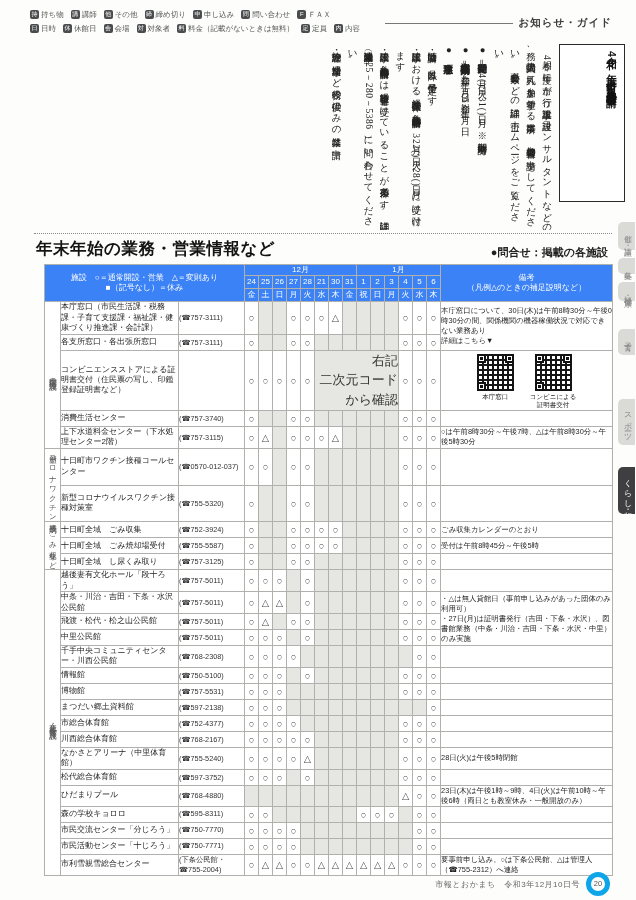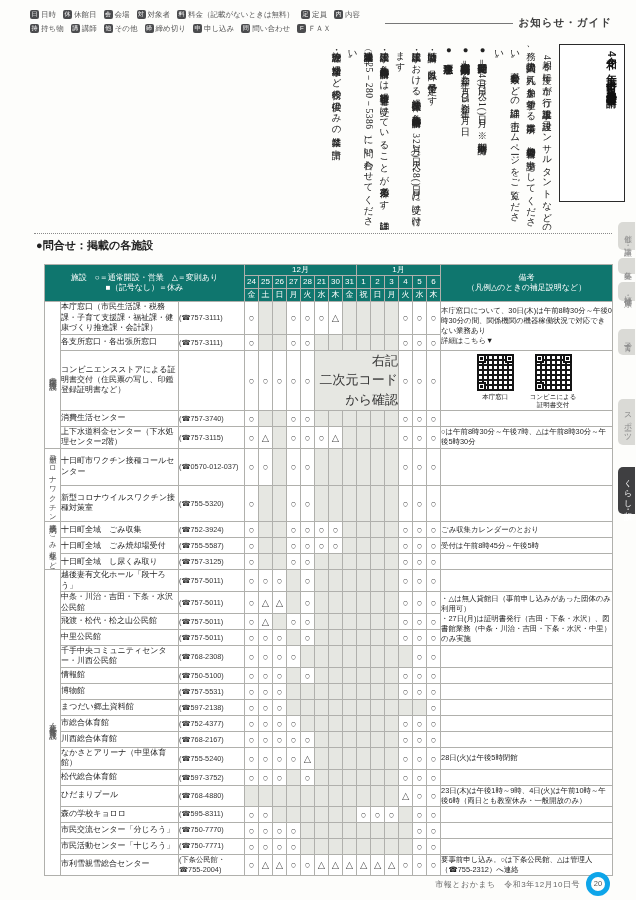--- a/index.html
+++ b/index.html
@@ -32,21 +32,21 @@
   }
   .art-body .b{font-weight:bold;font-family:"Liberation Sans",sans-serif;}
   .dotted{position:absolute;left:34px;right:24px;top:233px;border-top:1.5px dotted #8a8a8a;}
   
   .section{position:absolute;left:36px;right:28px;top:238px;display:flex;justify-content:space-between;align-items:flex-end;}
   .section .title{font-size:16.5px;font-weight:bold;color:#141414;letter-spacing:0.5px;}
   .section .contact{font-size:11px;font-weight:bold;color:#222;text-align:right;}
   
   table.sched{position:absolute;left:44px;top:264px;border-collapse:collapse;table-layout:fixed;width:566px;background:#fff;}
   table.sched td,table.sched th{border:1px solid #b0b0ac;padding:0;vertical-align:middle;}
-  table.sched thead th{background:#0f766e;color:#fff;font-weight:normal;font-size:8px;line-height:1.3;}
+  table.sched thead th{background:#3b82f6;color:#fff;font-weight:normal;font-size:8px;line-height:1.3;}
   th.legend{font-size:8px;line-height:1.6;}
   th.dnum,th.dday{font-size:8px;padding:0;height:12px;text-align:center;}
   th.bikoh{font-size:8px;line-height:1.5;}
   td.gcell{background:#fff;}
   .gv{writing-mode:vertical-rl;margin:0 auto;font-size:7.5px;color:#5a5a5a;letter-spacing:1px;
       line-height:1.05;max-height:120px;display:block;text-align:center;}
   td.name{font-size:8px;line-height:1.3;padding:1px 2px;color:#1e1e1e;}
   td.phone{font-size:7.3px;line-height:1.25;padding:0 1px;color:#333;}
   td.mk{text-align:center;font-size:9.5px;color:#4a4a4a;background:#fff;height:15px;}
   td.closed{background:#e6e7e2;}
@@ -73,20 +73,42 @@
   
   .footer{position:absolute;right:26px;top:872px;display:flex;align-items:center;gap:6px;}
   .footer .ft{font-size:8px;color:#666;letter-spacing:0.5px;}
   .footer .pg{width:14px;height:14px;border:5px solid #0ea5e9;border-radius:50%;font-size:7.5px;
               line-height:14px;text-align:center;color:#555;}
 </style>
 </head>
 <body>
 
 <div class="iconlegend">
+  <div class="row" id="legend-row2"><span class="li-item">
+        <span class="li-ic">持</span>
+        <span>持ち物</span>
+      </span><span class="li-item">
+        <span class="li-ic">講</span>
+        <span>講師</span>
+      </span><span class="li-item">
+        <span class="li-ic">他</span>
+        <span>その他</span>
+      </span><span class="li-item">
+        <span class="li-ic">締</span>
+        <span>締め切り</span>
+      </span><span class="li-item">
+        <span class="li-ic">申</span>
+        <span>申し込み</span>
+      </span><span class="li-item">
+        <span class="li-ic">問</span>
+        <span>問い合わせ</span>
+      </span><span class="li-item">
+        <span class="li-ic">F</span>
+        <span>ＦＡＸ</span>
+      </span></div>
   <div class="row" id="legend-row1"><span class="li-item">
         <span class="li-ic">日</span>
         <span>日時</span>
       </span><span class="li-item">
         <span class="li-ic">休</span>
         <span>休館日</span>
       </span><span class="li-item">
         <span class="li-ic">会</span>
         <span>会場</span>
       </span><span class="li-item">
@@ -94,59 +116,38 @@
         <span>対象者</span>
       </span><span class="li-item">
         <span class="li-ic">料</span>
         <span>料金（記載がないときは無料）</span>
       </span><span class="li-item">
         <span class="li-ic">定</span>
         <span>定員</span>
       </span><span class="li-item">
         <span class="li-ic">内</span>
         <span>内容</span>
-      </span></div>
-  <div class="row" id="legend-row2"><span class="li-item">
-        <span class="li-ic">持</span>
-        <span>持ち物</span>
-      </span><span class="li-item">
-        <span class="li-ic">講</span>
-        <span>講師</span>
-      </span><span class="li-item">
-        <span class="li-ic">他</span>
-        <span>その他</span>
-      </span><span class="li-item">
-        <span class="li-ic">締</span>
-        <span>締め切り</span>
-      </span><span class="li-item">
-        <span class="li-ic">申</span>
-        <span>申し込み</span>
-      </span><span class="li-item">
-        <span class="li-ic">問</span>
-        <span>問い合わせ</span>
-      </span><span class="li-item">
-        <span class="li-ic">F</span>
-        <span>ＦＡＸ</span>
       </span></div>
 </div>
 
 <div class="guide">
   <span class="line"></span>
   <span class="lbl">お知らせ・ガイド</span>
 </div>
 
 <div class="art-titlebox">
   <span>令和4・5年度 十日町市</span>
   <span>入札参加資格審査申請</span>
 </div>
 <div class="art-body" id="art-body"><span>　令和4・5年度に市が行う建設工事、建設コンサルタントなどの業務、物品購入の入札に参加を希望する事業所は、参加資格審査の申請をしてください。必要書類などの詳細は市ホームページをご覧ください。<br></span><span class="b">●受付期間</span><span>＝1月4日(火)～31日(月)　※期間外申請不可<br></span><span class="b">●資格有効期間</span><span>＝令和4年4月1日～令和6年3月31日<br></span><span class="b">●注意事項</span><span><br>・随時申請は4月以降に受付予定です<br>・建設工事における経常共同企業体の入札参加資格審査申請は、3月22日(火)～28日(月)に受け付けます<br>・建設工事の入札参加資格審査申請には経営事項審査を受けていることが必須条件です。詳細は県土木部監理課建設業室（☎025－280－5386）に問い合わせてください。<br>・施設管理や清掃業務など役務の提供のみの業務は申請</span></div>
 
 <div class="dotted"></div>
 
 <div class="section">
+  <span class="title">年末年始の業務・営業情報など</span>
   <span class="contact">●問合せ：掲載の各施設</span>
 </div>
 
 <table class="sched">
   <colgroup id="cols">
       <col style="width: 16px;">
       <col style="width: 118px;">
       <col style="width: 66px;">
       <col style="width: 14px;">
       <col style="width: 14px;">

